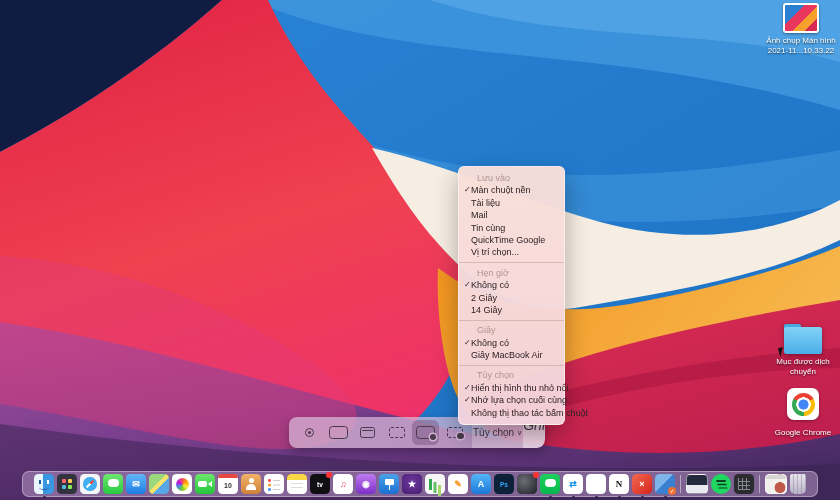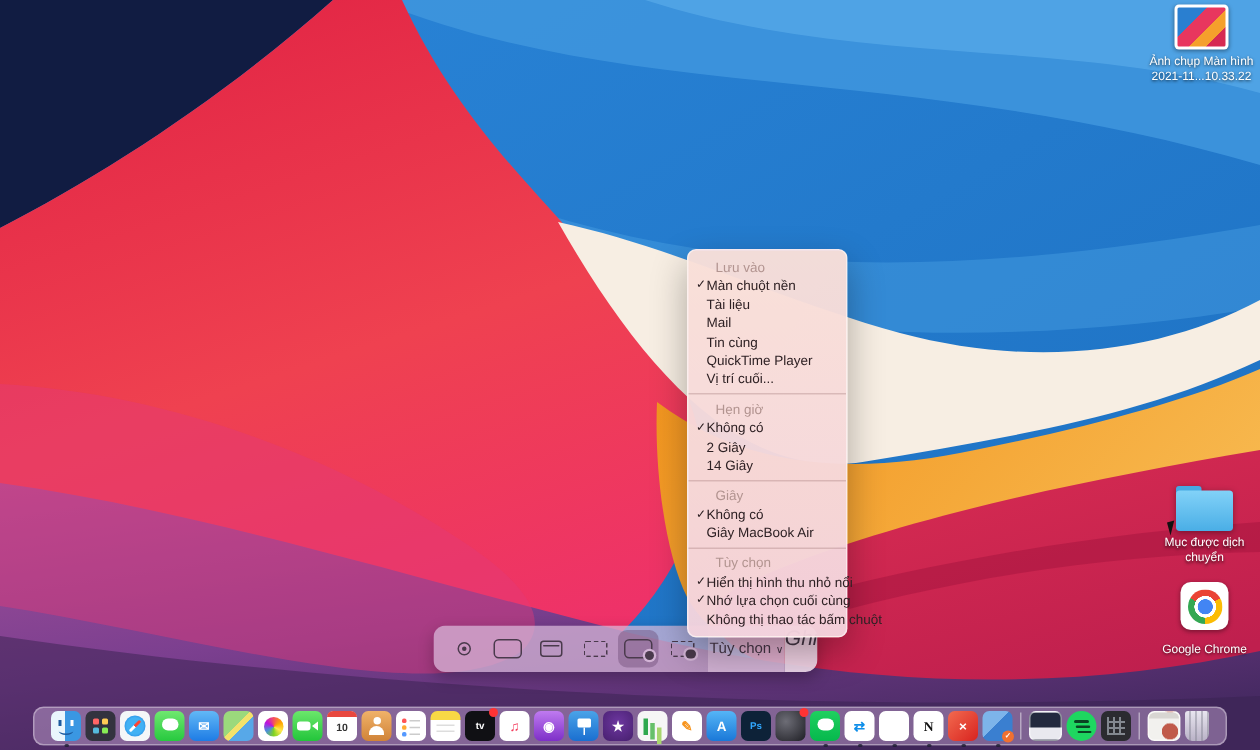--- a/index.html
+++ b/index.html
@@ -243,25 +243,25 @@
       <div class="m-item">
         <span class="m-check"></span>
         <span>Mail</span>
       </div>
       <div class="m-item">
         <span class="m-check"></span>
         <span>Tin cùng</span>
       </div>
       <div class="m-item">
         <span class="m-check"></span>
-        <span>QuickTime Player</span>
-      </div>
-      <div class="m-item">
-        <span class="m-check"></span>
-        <span>Vị trí cuối...</span>
+        <span>QuickTime Google</span>
+      </div>
+      <div class="m-item">
+        <span class="m-check"></span>
+        <span>Vị trí chọn...</span>
       </div>
       <div class="m-sep"></div>
       <div class="m-head">Hẹn giờ</div>
       <div class="m-item">
         <span class="m-check">✓</span>
         <span>Không có</span>
       </div>
       <div class="m-item">
         <span class="m-check"></span>
         <span>2 Giây</span>

